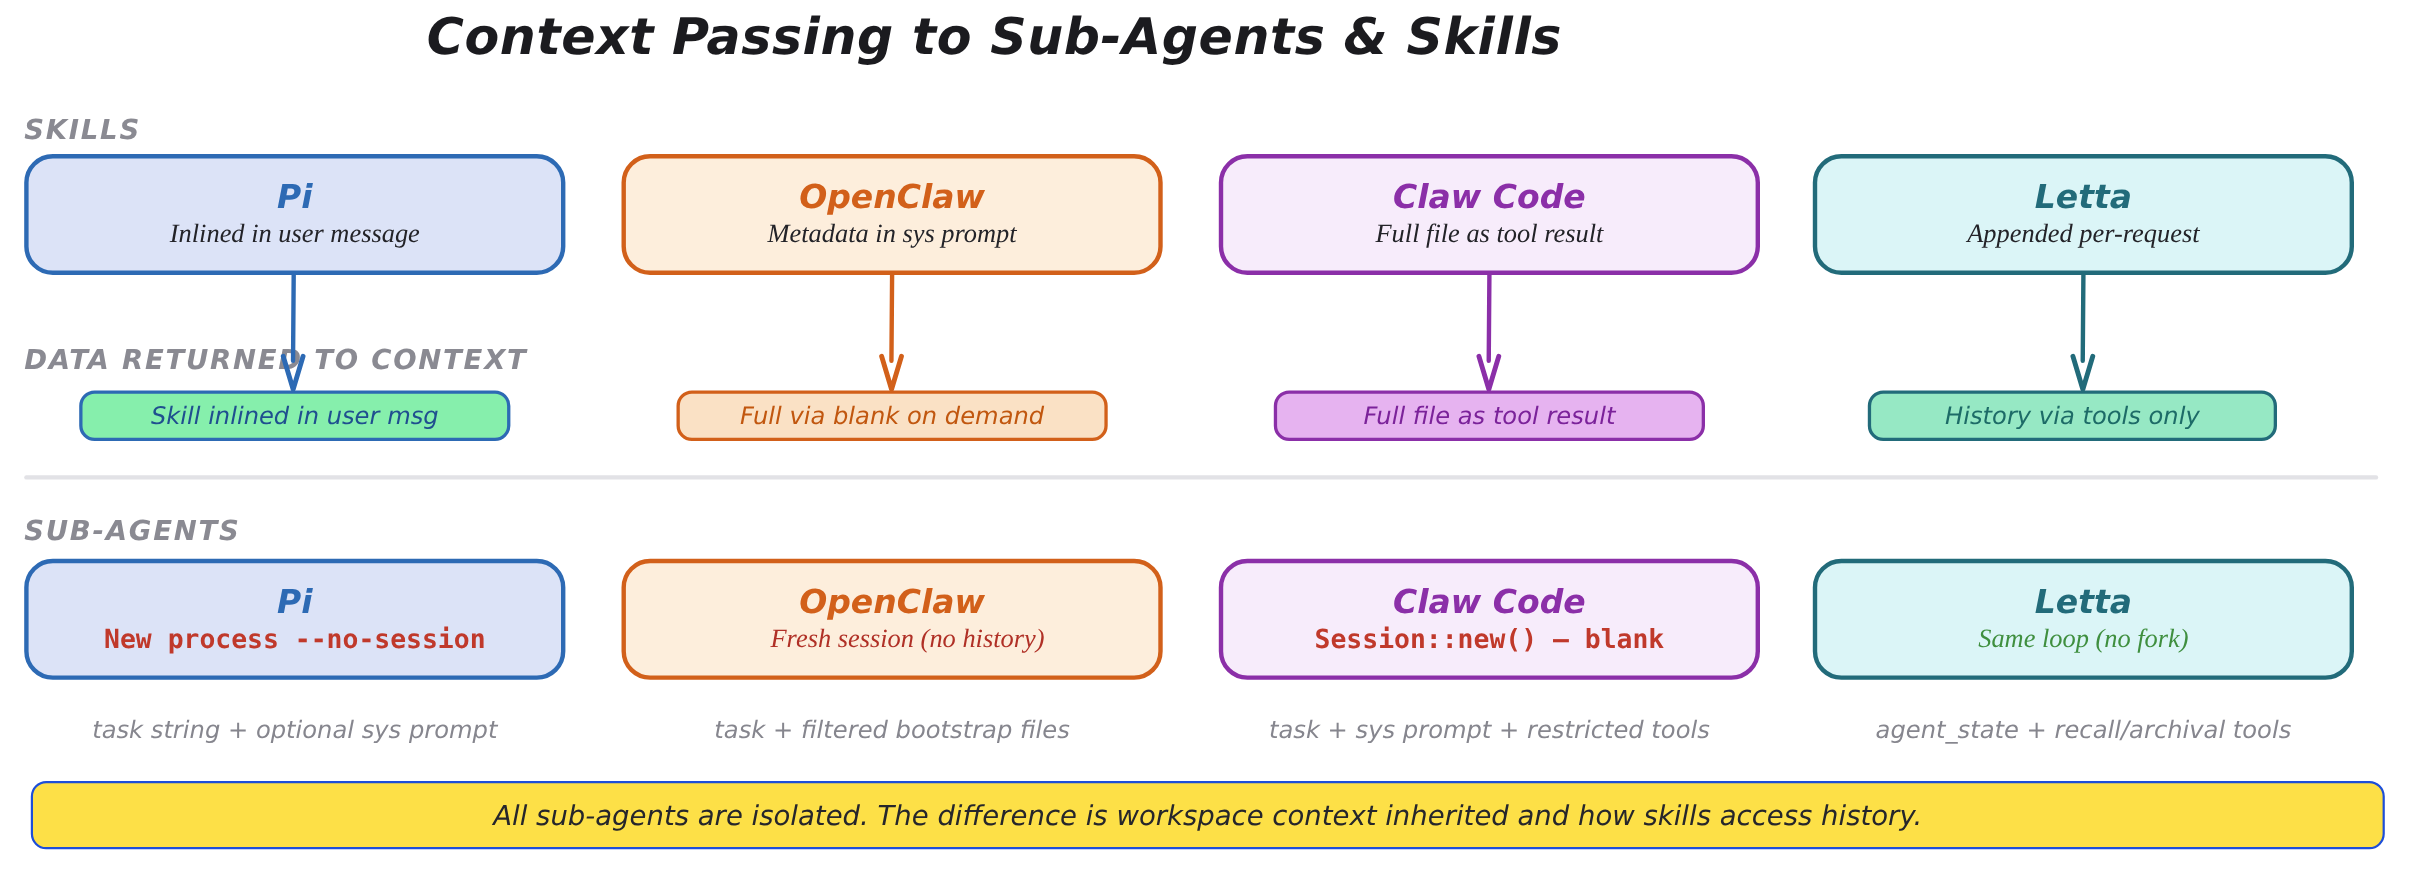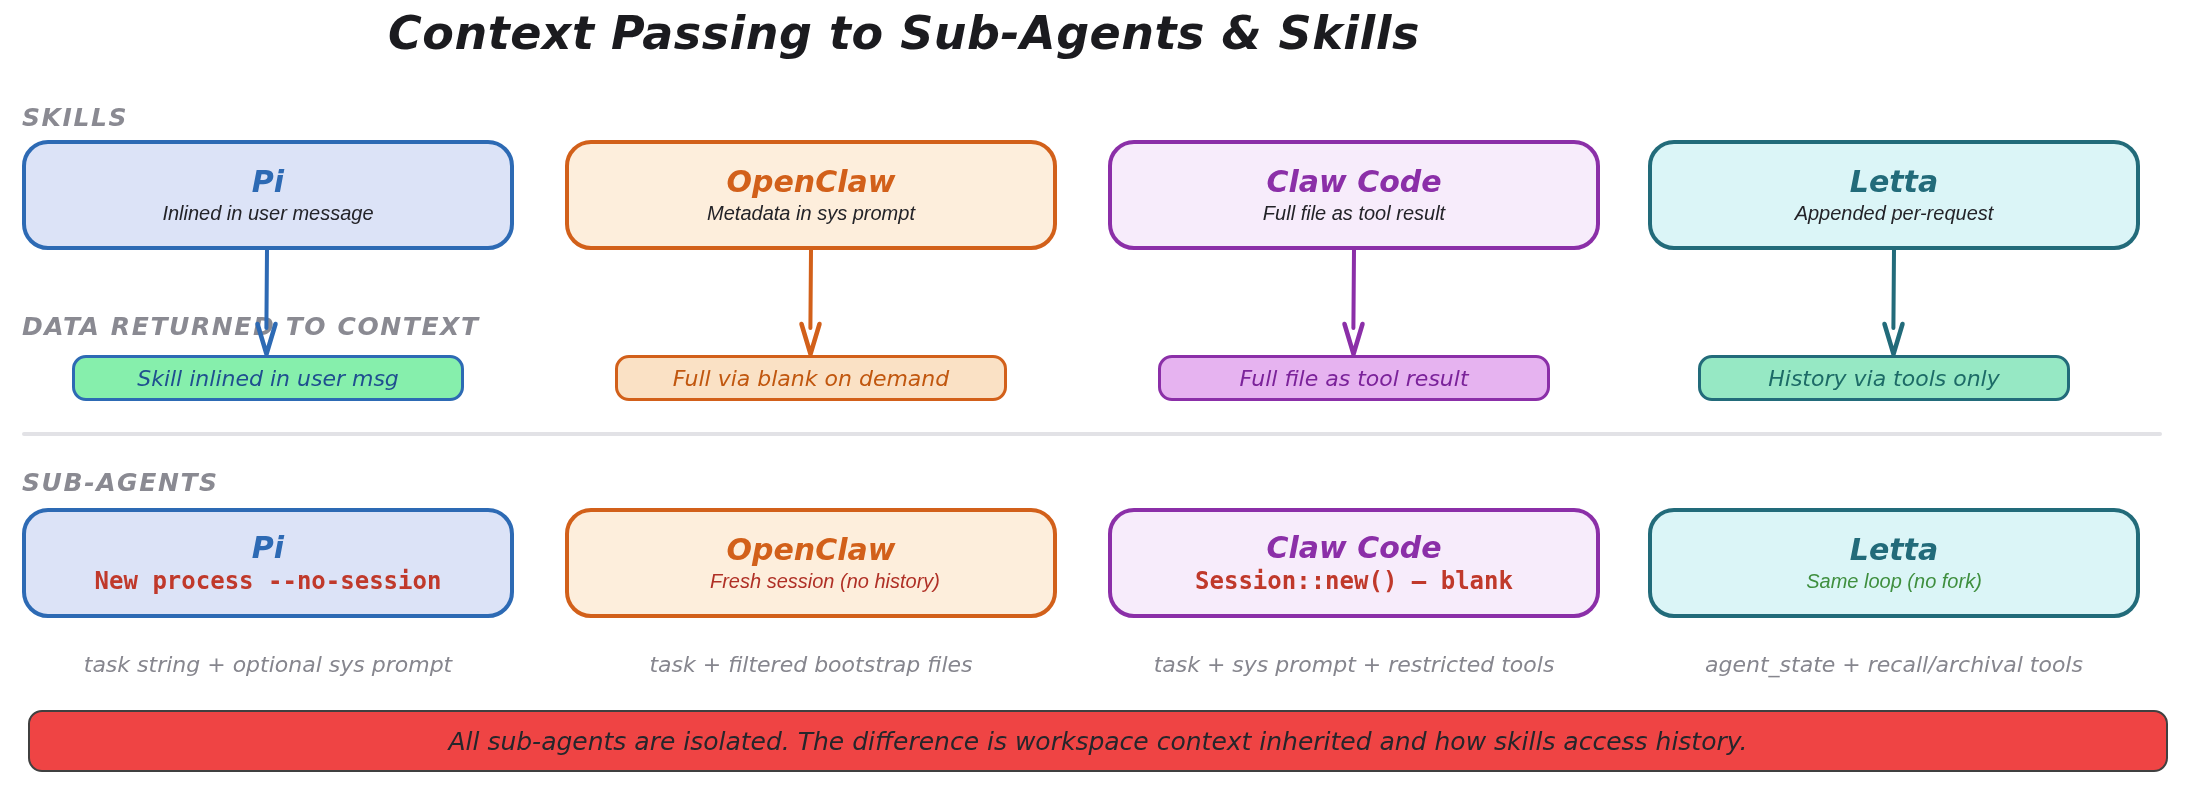--- a/index.html
+++ b/index.html
@@ -79,22 +79,22 @@
   .agent-box  { top: 508px; }
 
   .box-title {
     font-family: "DejaVu Sans", sans-serif;
     font-size: 30px;
     font-style: italic;
     font-weight: 600;
     line-height: 1.05;
   }
   .box-sub {
-    font-family: Liberation Sans, sans-serif;
-    font-size: 20px;
+    font-family: Liberation Serif, serif;
+    font-size: 24px;
     font-style: italic;
     color: #232328;
     line-height: 1.05;
   }
   .box-sub.code {
     font-family: "DejaVu Sans Mono", monospace;
     font-style: normal;
     font-weight: 700;
     font-size: 24px;
   }
@@ -137,23 +137,23 @@
   }
 
   
   #footer-note {
     position: absolute;
     left: 28px;
     top: 710px;
     width: 2140px;
     height: 62px;
     box-sizing: border-box;
-    border: 2px solid #404040;
+    border: 2px solid #1d4ed8;
     border-radius: 14px;
-    background: #ef4444;
+    background: #fde047;
     display: flex;
     align-items: center;
     justify-content: center;
     font-family: "DejaVu Sans", sans-serif;
     font-size: 25px;
     font-style: italic;
     color: #26262b;
   }
 </style>
 </head>

